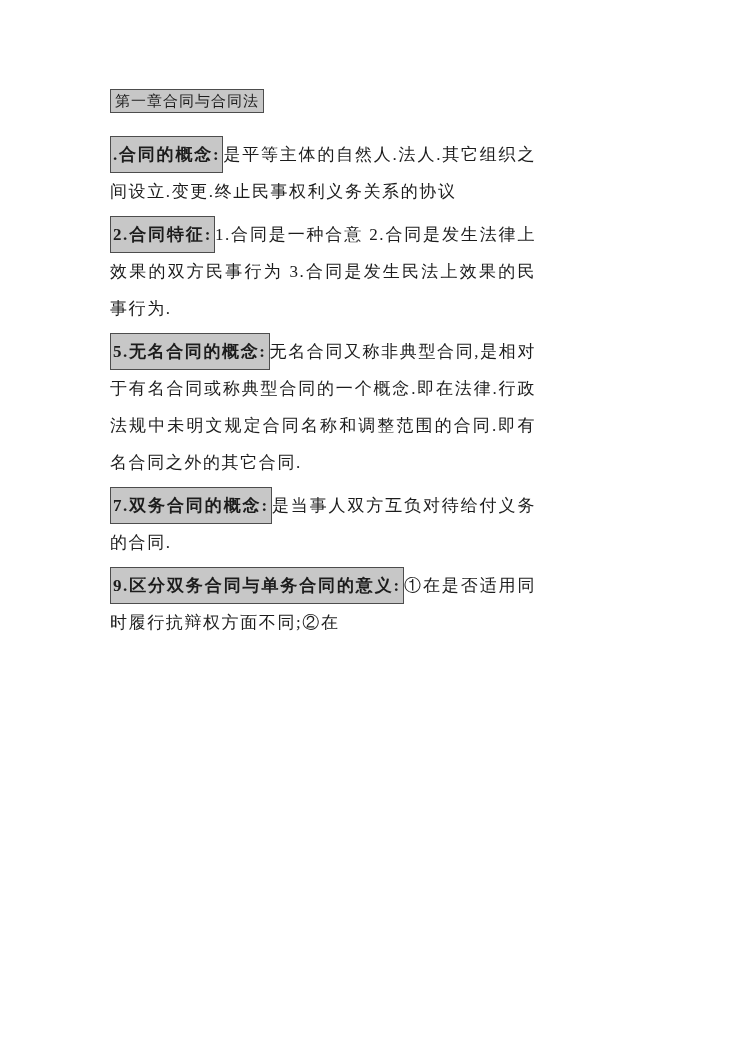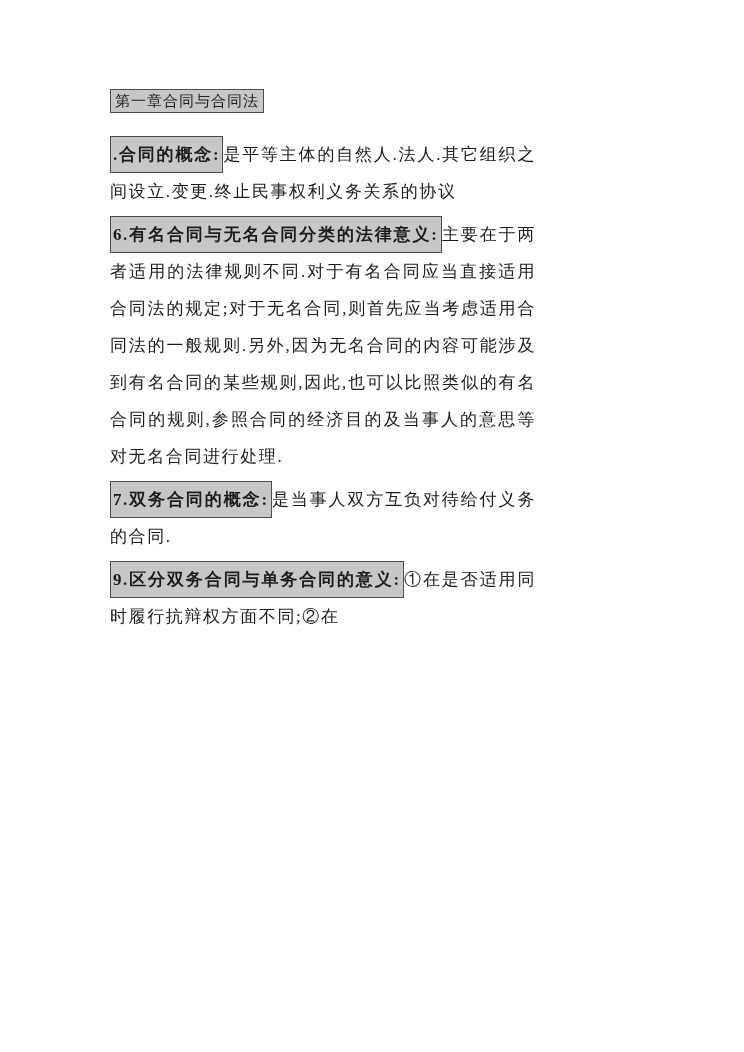--- a/index.html
+++ b/index.html
@@ -59,23 +59,24 @@
 <body>
 
 <div class="page">
 
   <div class="chapter-title-row">
     <span class="hl chapter-title">第一章合同与合同法</span>
   </div>
 
   <p class="para"><span class="hl">.合同的概念:</span><span class="body-text">是平等主体的自然人.法人.其它组织之间设立.变更.终止民事权利义务关系的协议</span></p>
 
+  <p class="para"><span class="hl">2.合同特征:</span><span class="body-text">1.合同是一种合意 2.合同是发生法律上效果的双方民事行为 3.合同是发生民法上效果的民事行为.</span></p>
 
 
 
+  <p class="para"><span class="hl">5.无名合同的概念:</span><span class="body-text">无名合同又称非典型合同,是相对于有名合同或称典型合同的一个概念.即在法律.行政法规中未明文规定合同名称和调整范围的合同.即有名合同之外的其它合同.</span></p>
 
-  <p class="para"><span class="hl">6.有名合同与无名合同分类的法律意义:</span><span class="body-text">主要在于两者适用的法律规则不同.对于有名合同应当直接适用合同法的规定;对于无名合同,则首先应当考虑适用合同法的一般规则.另外,因为无名合同的内容可能涉及到有名合同的某些规则,因此,也可以比照类似的有名合同的规则,参照合同的经济目的及当事人的意思等对无名合同进行处理.</span></p>
 
   <p class="para"><span class="hl">7.双务合同的概念:</span><span class="body-text">是当事人双方互负对待给付义务的合同.</span></p>
 
   <p class="para"><span class="hl">9.区分双务合同与单务合同的意义:</span><span class="body-text">①在是否适用同时履行抗辩权方面不同;②在</span></p>
 
 </div>
 
 </body></html>

